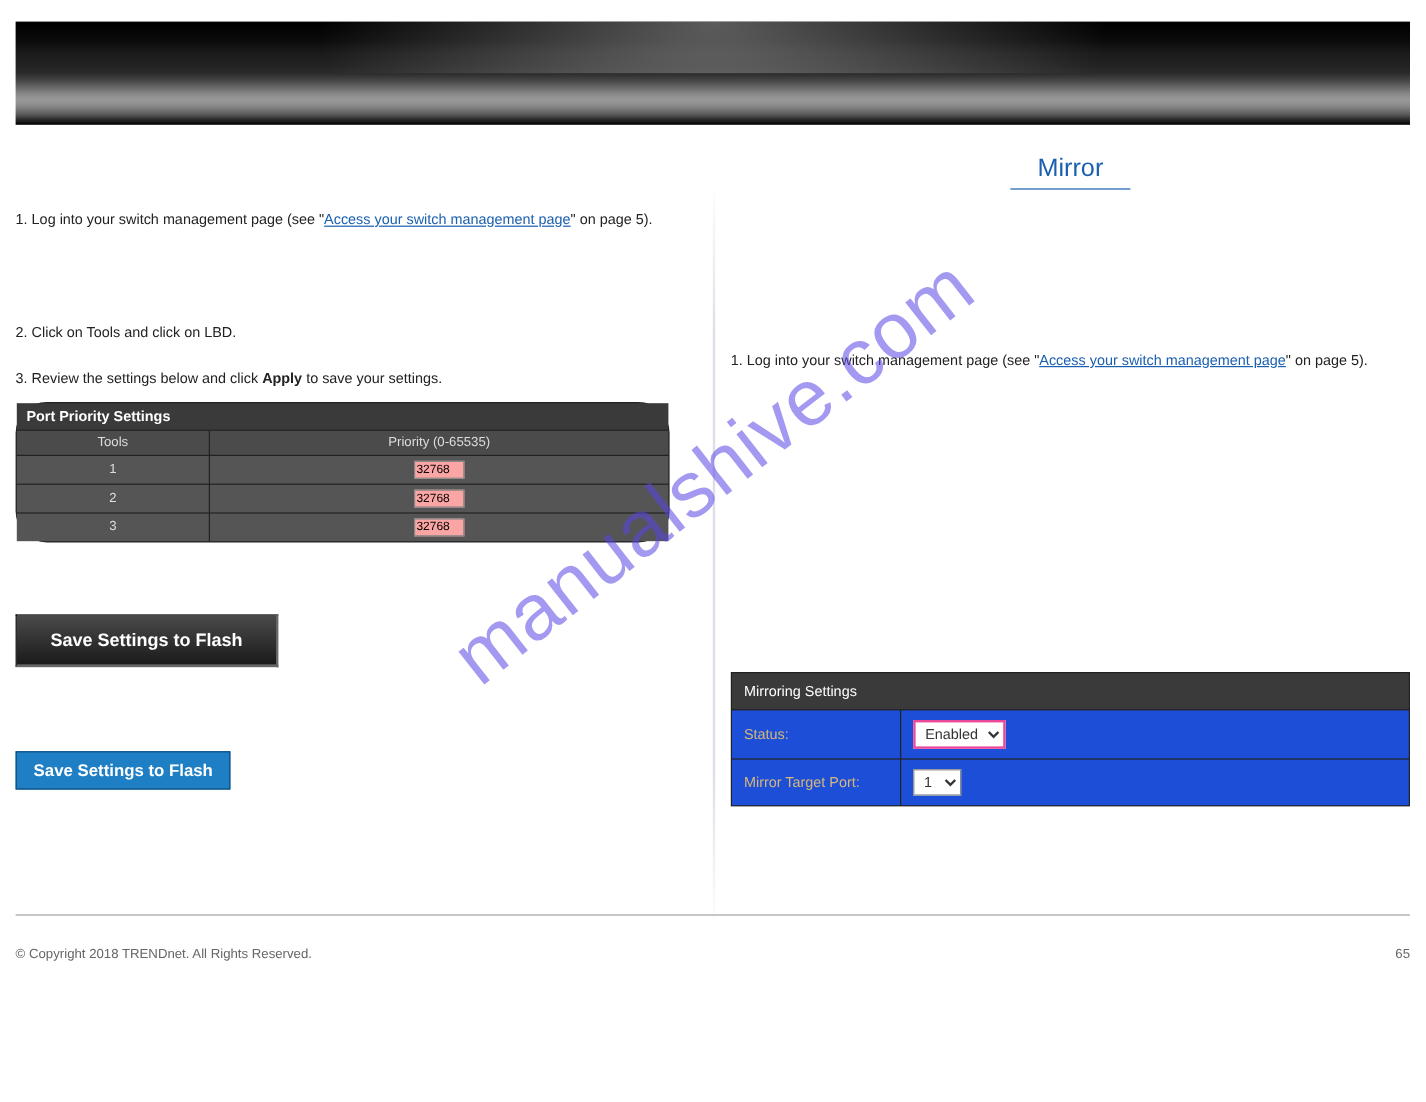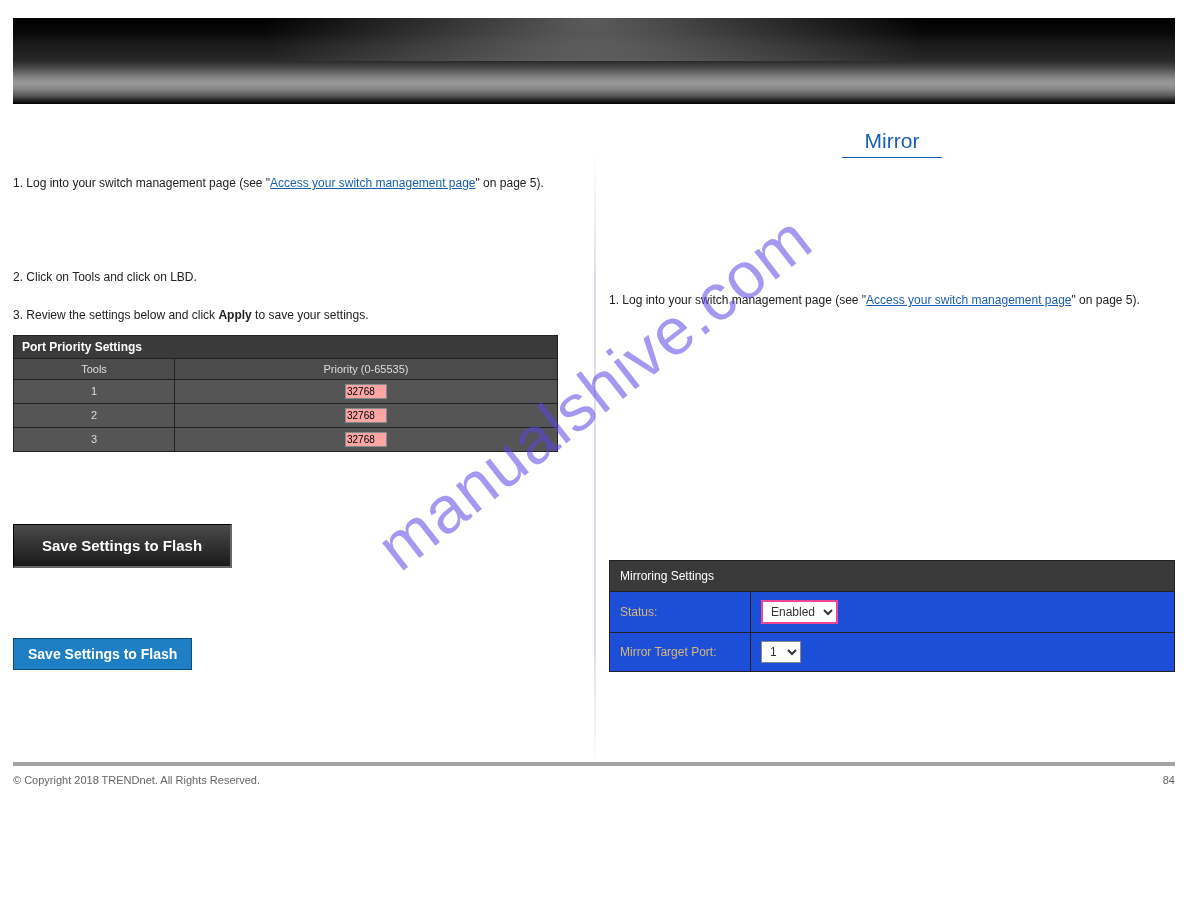--- a/index.html
+++ b/index.html
@@ -104,21 +104,22 @@
       margin: 0 auto 18px auto;
       width: 100px;
     }
     
     .darktable {
       width: 100%;
       border-collapse: separate;
       border-spacing: 1px;
       background: #222;
       margin-top: 10px;
-      margin-bottom: 42px;
+      margin-bottom: 30px;
+      border-radius: 26px;
     }
     
     .darktable td, .darktable th {
       padding: 4px 8px;
       background: #555;
       color: #ddd;
       font-size: 11px;
       text-align: center;
     }
     
@@ -209,22 +210,22 @@
     
     .note-heading {
       color: #777;
       font-weight: bold;
       font-size: 12px;
       margin-bottom: 4px;
     }
     
     .footer-line {
       margin-top: 90px;
-      border-top: 4px solid #a3a3a3;
-      padding-top: 8px;
+      border-top: 1px solid #a3a3a3;
+      padding-top: 26px;
       font-size: 11px;
       color: #666;
     }
     
     .footer-line::after {
       content: '';
       display: table;
       clear: both;
     }
     
@@ -335,14 +336,14 @@
         <td class="label-cell">Mirror Target Port:</td>
         <td><select class="port-sel"><option>1</option></select></td>
       </tr>
     </tbody>
       </table>
   </div>
 </div>
 
 <div class="footer-line">
   <span class="footer-left">© Copyright 2018 TRENDnet. All Rights Reserved.</span>
-  <span class="footer-right">84</span>
+  <span class="footer-right">65</span>
 </div>
 
 </body></html>

